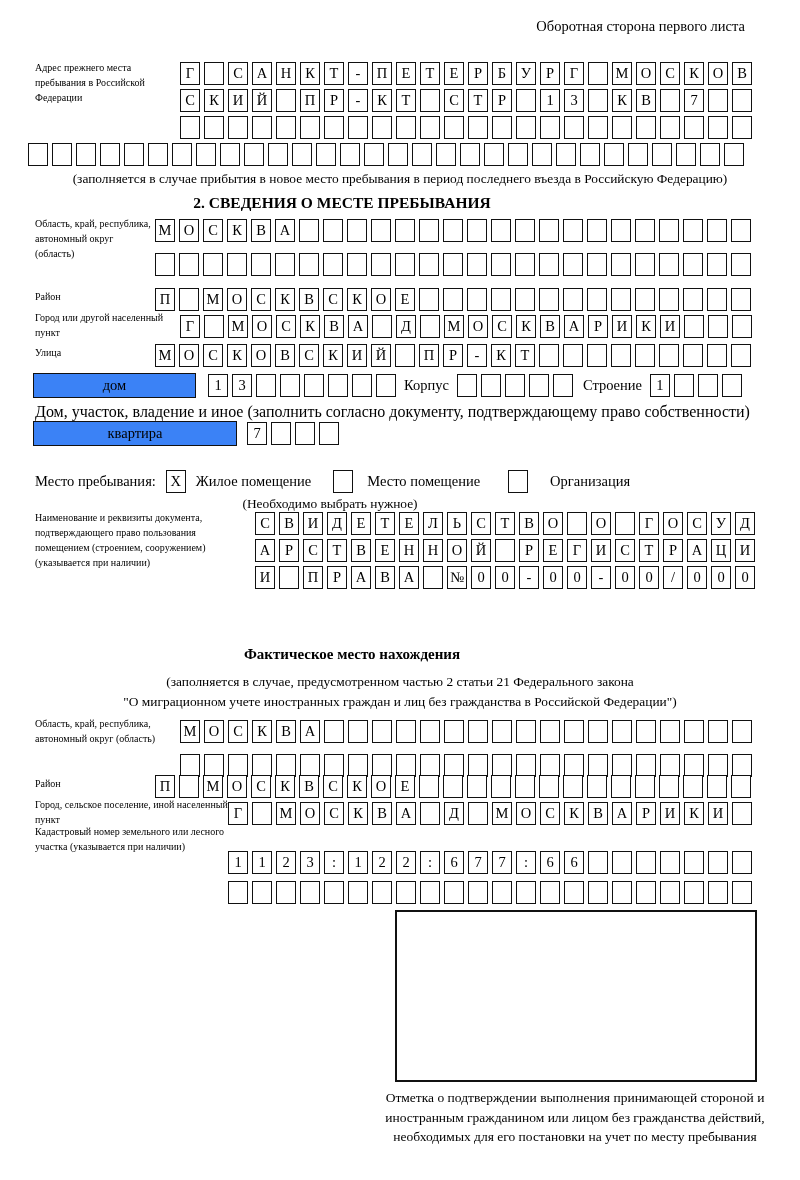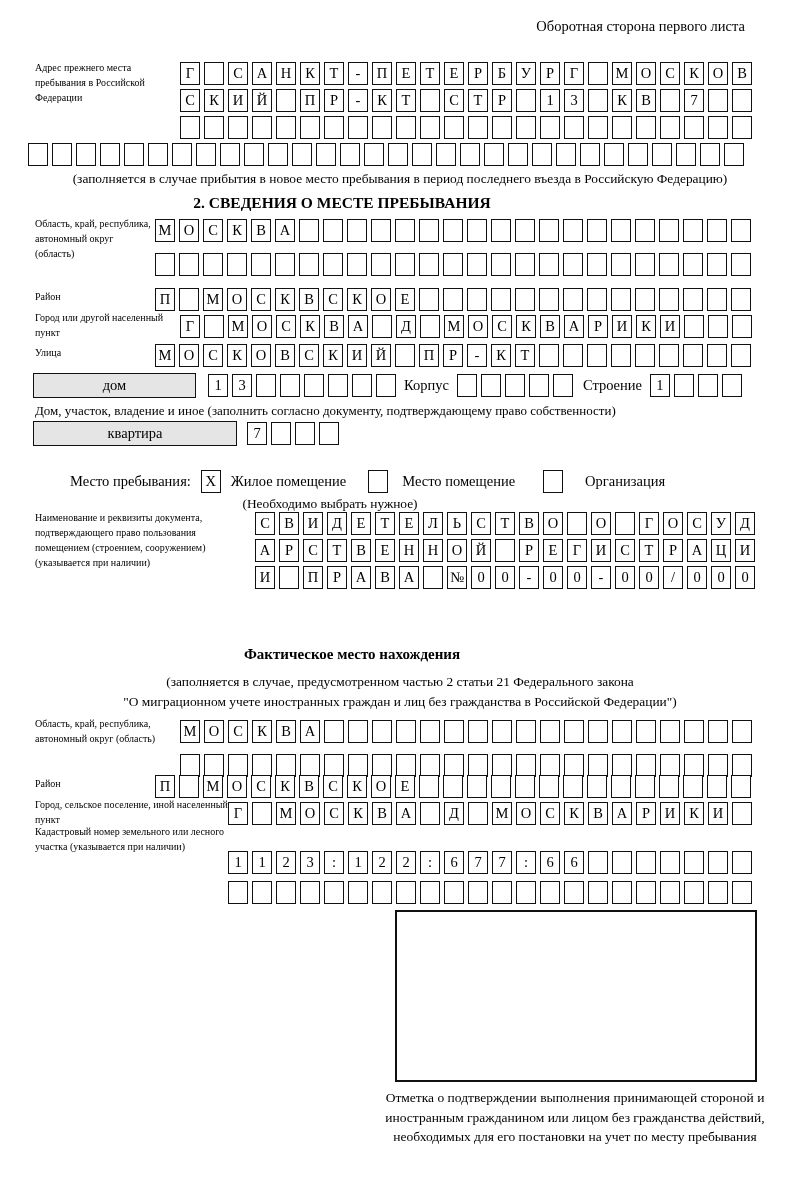--- a/index.html
+++ b/index.html
@@ -11,26 +11,26 @@
   .w145{width:145px;}
   .w193{width:193px;}
   .w215{width:215px;}
   .box-row{display:flex;}
   .cell{box-sizing:border-box;width:20px;min-width:20px;height:23px;border:1.7px solid #111;
         margin-right:4px;display:inline-flex;align-items:center;justify-content:center;
         font-size:14.5px;line-height:1;background:#fff;}
   .stack > .box-row{margin-bottom:4px;}
   .stack-wide > .box-row{margin-bottom:11px;}
   .caption{font-size:13.4px;text-align:center;}
-  .caption-left{font-size:13px;text-align:center;}
+  .caption-left{font-size:16px;text-align:center;}
   .sec-title{font-size:15.5px;font-weight:bold;text-align:center;}
   .sub-title{font-size:15px;font-weight:bold;text-align:center;}
   .hdr{font-size:14.5px;text-align:right;width:745px;}
   .widebox{box-sizing:border-box;height:25px;border:1.7px solid #111;display:flex;
-           align-items:center;justify-content:center;font-size:14.5px;background:#e5e5e5;}
+           align-items:center;justify-content:center;font-size:14.5px;background:#3b82f6;}
   .inline-row{display:flex;align-items:center;}
   .inl{font-size:14.5px;white-space:nowrap;}
   .stamp-box{box-sizing:border-box;border:2px solid #111;background:#fff;}
   .stamp-note{font-size:13.5px;text-align:center;line-height:1.45;}
 </style>
 </head>
 <body>
 
 <div class="page">
 
@@ -330,21 +330,21 @@
   <div class="abs inline-row" style="left:33px;top:421px;">
     <div class="widebox" style="width:204px;">квартира</div>
     <div class="box-row" style="margin-left:10px;">
         <span class="cell">7</span>
         <span class="cell"></span>
         <span class="cell"></span>
         <span class="cell"></span>
       </div>
   </div>
 
-  <div class="abs inline-row" style="left:35px;top:470px;margin-left:35px;">
+  <div class="abs inline-row" style="left:35px;top:470px;">
     <span class="inl">Место пребывания:</span>
     <span class="cell" style="margin-left:10px;">X</span>
     <span class="inl" style="margin-left:6px;">Жилое помещение</span>
     <span class="cell" style="margin-left:22px;"></span>
     <span class="inl" style="margin-left:10px;">Место помещение</span>
     <span class="cell" style="margin-left:28px;"></span>
     <span class="inl" style="margin-left:18px;">Организация</span>
   </div>
   <div class="abs caption" style="left:150px;top:496px;width:360px;">(Необходимо выбрать нужное)</div>
 

